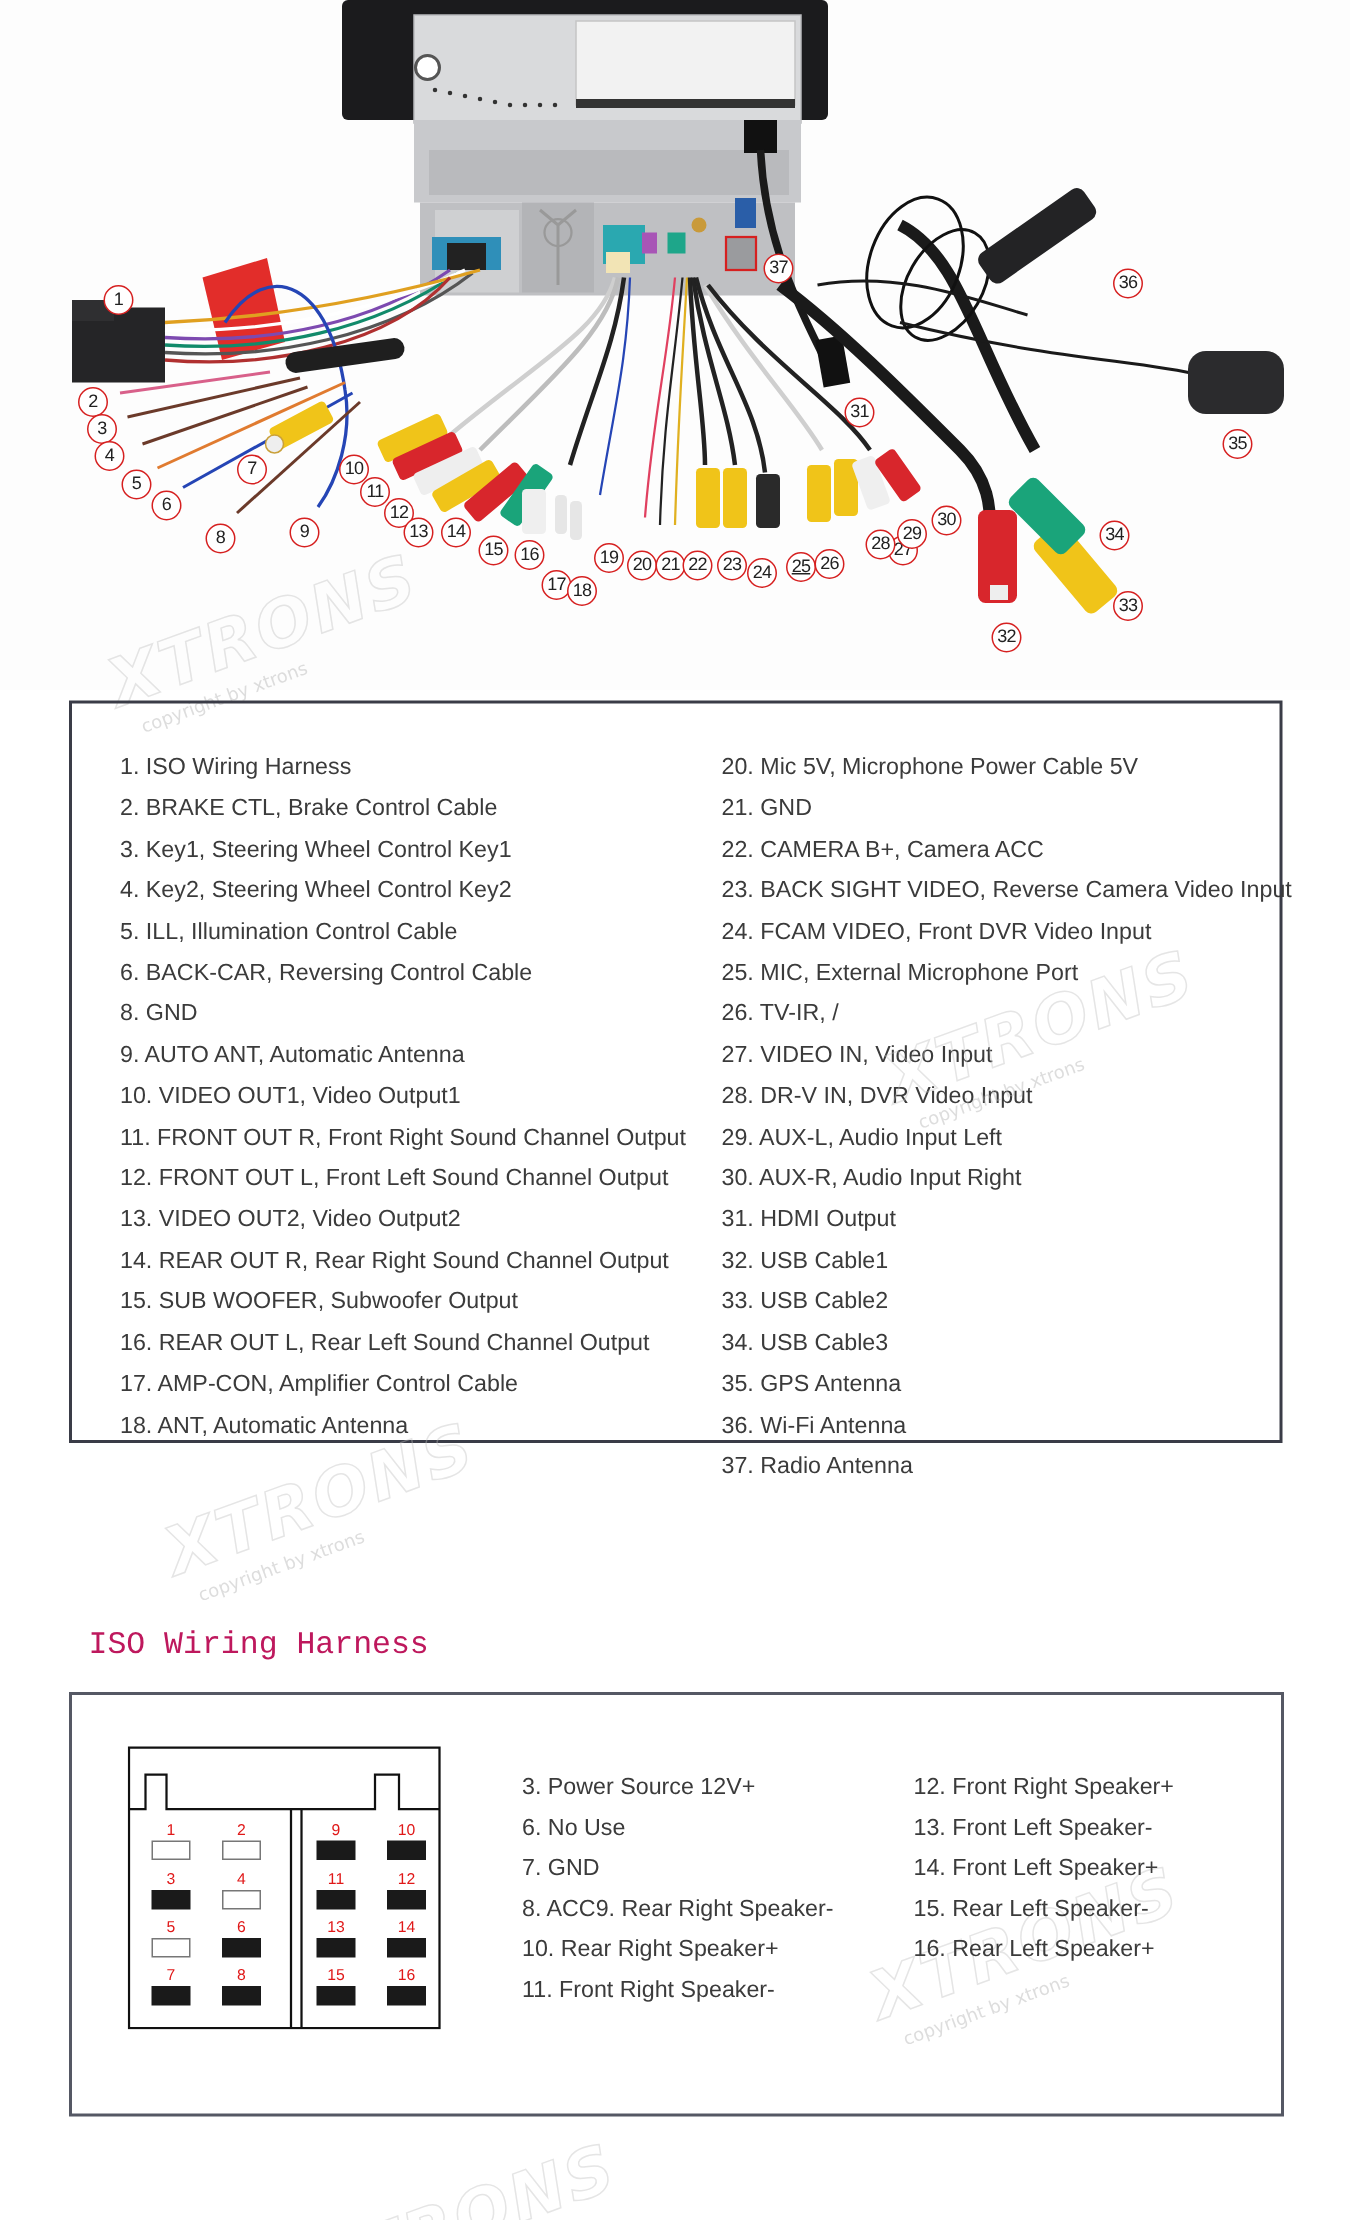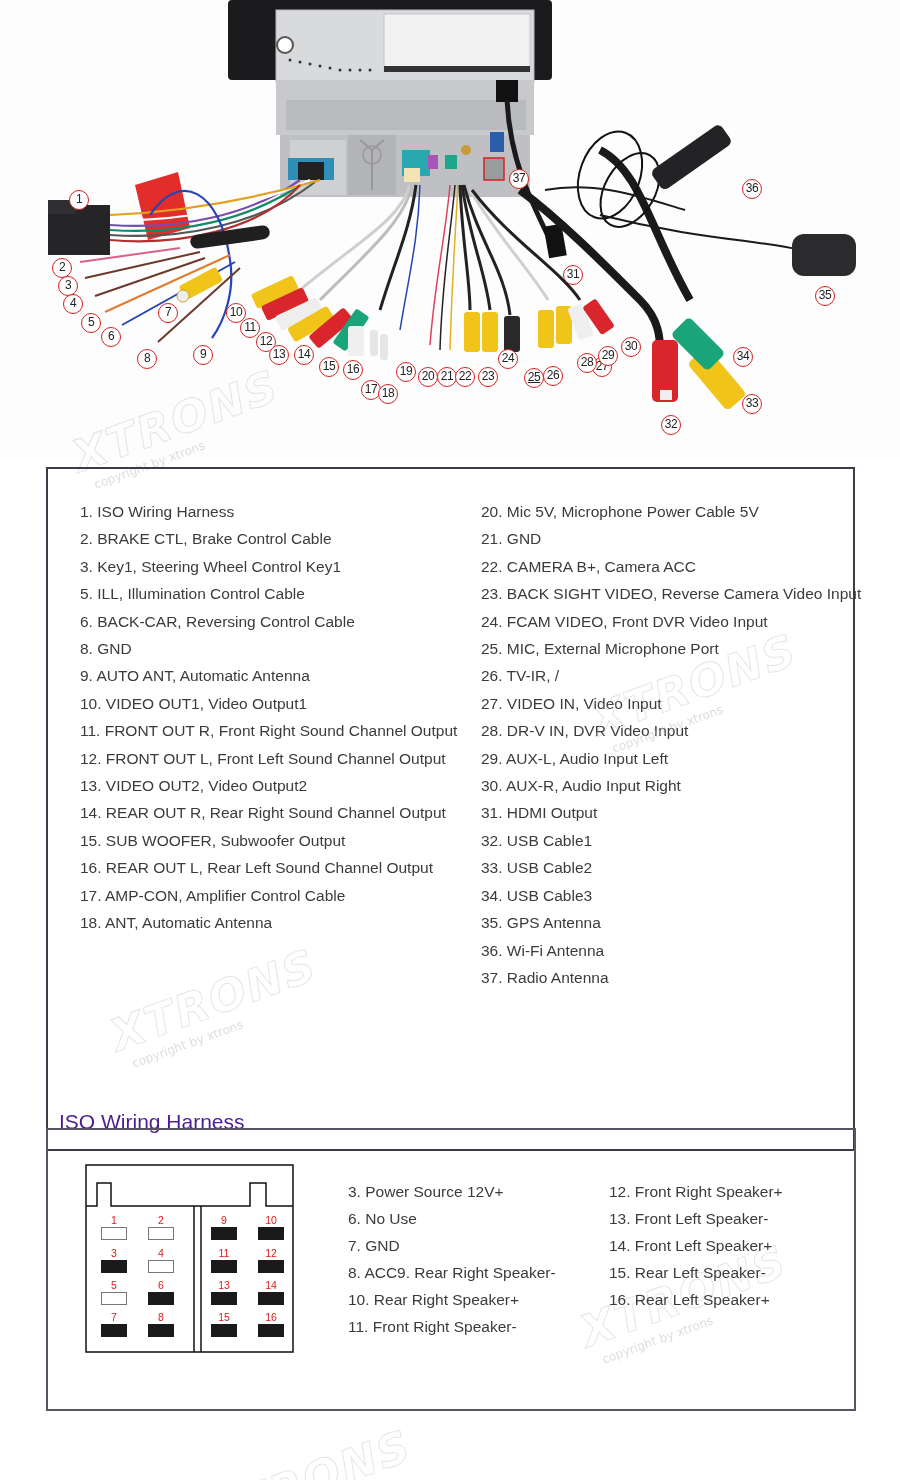--- a/index.html
+++ b/index.html
@@ -17,31 +17,31 @@
   .watermark { position:absolute; color:rgba(200,200,200,0.35); font-weight:bold;
                transform:rotate(-20deg); pointer-events:none; white-space:nowrap;
                font-family:"DejaVu Sans", sans-serif; }
   .watermark .wm-brand { font-size:44px; font-style:italic; letter-spacing:2px;
                          display:block; -webkit-text-stroke:1px rgba(190,190,190,0.4);
                          color:transparent; }
   .watermark .wm-copy { font-size:12px; display:block; margin-left:10px; font-weight:normal;
                         color:rgba(180,180,180,0.45); }
 
   
-  .legend-box { position:absolute; left:46px; top:467px; width:809px; height:684px;
+  .legend-box { position:absolute; left:46px; top:467px; width:809px; height:495px;
                 border:2px solid #3a3c47; box-sizing:border-box; background:transparent; }
   .legend-col { position:absolute; top:29px; }
   .legend-col.left { left:32px; }
   .legend-col.right { left:433px; }
   .legend-item { font-size:15.5px; line-height:27.4px; color:#3b3b3b; white-space:nowrap;
                  font-weight:300; }
 
   
-  .iso-title { position:absolute; left:59px; top:1110px; font-size:21px; color:#4c1d95;
-               font-family:Liberation Sans, sans-serif; }
+  .iso-title { position:absolute; left:59px; top:1086px; font-size:21px; color:#be185d;
+               font-family:Liberation Mono, monospace; }
   .iso-box { position:absolute; left:46px; top:1128px; width:810px; height:283px;
              border:2px solid #555864; box-sizing:border-box; }
 
   .connector { position:absolute; left:85px; top:1164px; width:209px; height:189px; }
   .pin { position:absolute; width:26px; height:13px; box-sizing:border-box; }
   .pin.hollow { border:1px solid #777; background:#fff; }
   .pin.filled { background:#1a1a1a; }
   .pin-num { position:absolute; font-size:10.5px; color:#e01818; width:26px; text-align:center;
              font-family:"Liberation Sans", sans-serif; }
 
@@ -205,21 +205,21 @@
       <div class="callout" style="left: 294px; top: 345px;">14</div>
       <div class="callout" style="left: 319px; top: 357px;">15</div>
       <div class="callout" style="left: 343px; top: 360px;">16</div>
       <div class="callout" style="left: 361px; top: 380px;">17</div>
       <div class="callout" style="left: 378px; top: 384px; text-align: center;">18</div>
       <div class="callout" style="left: 396px; top: 362px;">19</div>
       <div class="callout" style="left: 418px; top: 367px;">20</div>
       <div class="callout" style="left: 437px; top: 367px;">21</div>
       <div class="callout" style="left: 455px; top: 367px;">22</div>
       <div class="callout" style="left: 478px; top: 367px;">23</div>
-      <div class="callout" style="left: 498px; top: 349px;">24</div>
+      <div class="callout" style="left: 498px; top: 372px;">24</div>
       <div class="callout" style="left: 524px; top: 368px; text-decoration: underline;">25</div>
       <div class="callout" style="left: 543px; top: 366px;">26</div>
       <div class="callout" style="left: 560px; top: 357px; margin-left: 32px;">27</div>
       <div class="callout" style="left: 577px; top: 353px;">28</div>
       <div class="callout" style="left: 598px; top: 346px;">29</div>
       <div class="callout" style="left: 621px; top: 337px;">30</div>
       <div class="callout" style="left: 563px; top: 265px;">31</div>
       <div class="callout" style="left: 661px; top: 415px;">32</div>
       <div class="callout" style="left: 742px; top: 394px;">33</div>
       <div class="callout" style="left: 733px; top: 347px;">34</div>
@@ -227,20 +227,21 @@
       <div class="callout" style="left: 742px; top: 179px;">36</div>
       <div class="callout" style="left: 509px; top: 169px;">37</div>
     </div>
 </div>
 
 <div class="legend-box">
   <div class="legend-col left" id="legend-left">
       <div class="legend-item">1. ISO Wiring Harness</div>
       <div class="legend-item">2. BRAKE CTL, Brake Control Cable</div>
       <div class="legend-item">3. Key1, Steering Wheel Control Key1</div>
+      <div class="legend-item">4. Key2, Steering Wheel Control Key2</div>
       <div class="legend-item">5. ILL, Illumination Control Cable</div>
       <div class="legend-item">6. BACK-CAR, Reversing Control Cable</div>
       <div class="legend-item">8. GND</div>
       <div class="legend-item">9. AUTO ANT, Automatic Antenna</div>
       <div class="legend-item">10. VIDEO OUT1, Video Output1</div>
       <div class="legend-item">11. FRONT OUT R, Front Right Sound Channel Output</div>
       <div class="legend-item">12. FRONT OUT L, Front Left Sound Channel Output</div>
       <div class="legend-item">13. VIDEO OUT2, Video Output2</div>
       <div class="legend-item">14. REAR OUT R, Rear Right Sound Channel Output</div>
       <div class="legend-item">15. SUB WOOFER, Subwoofer Output</div>

